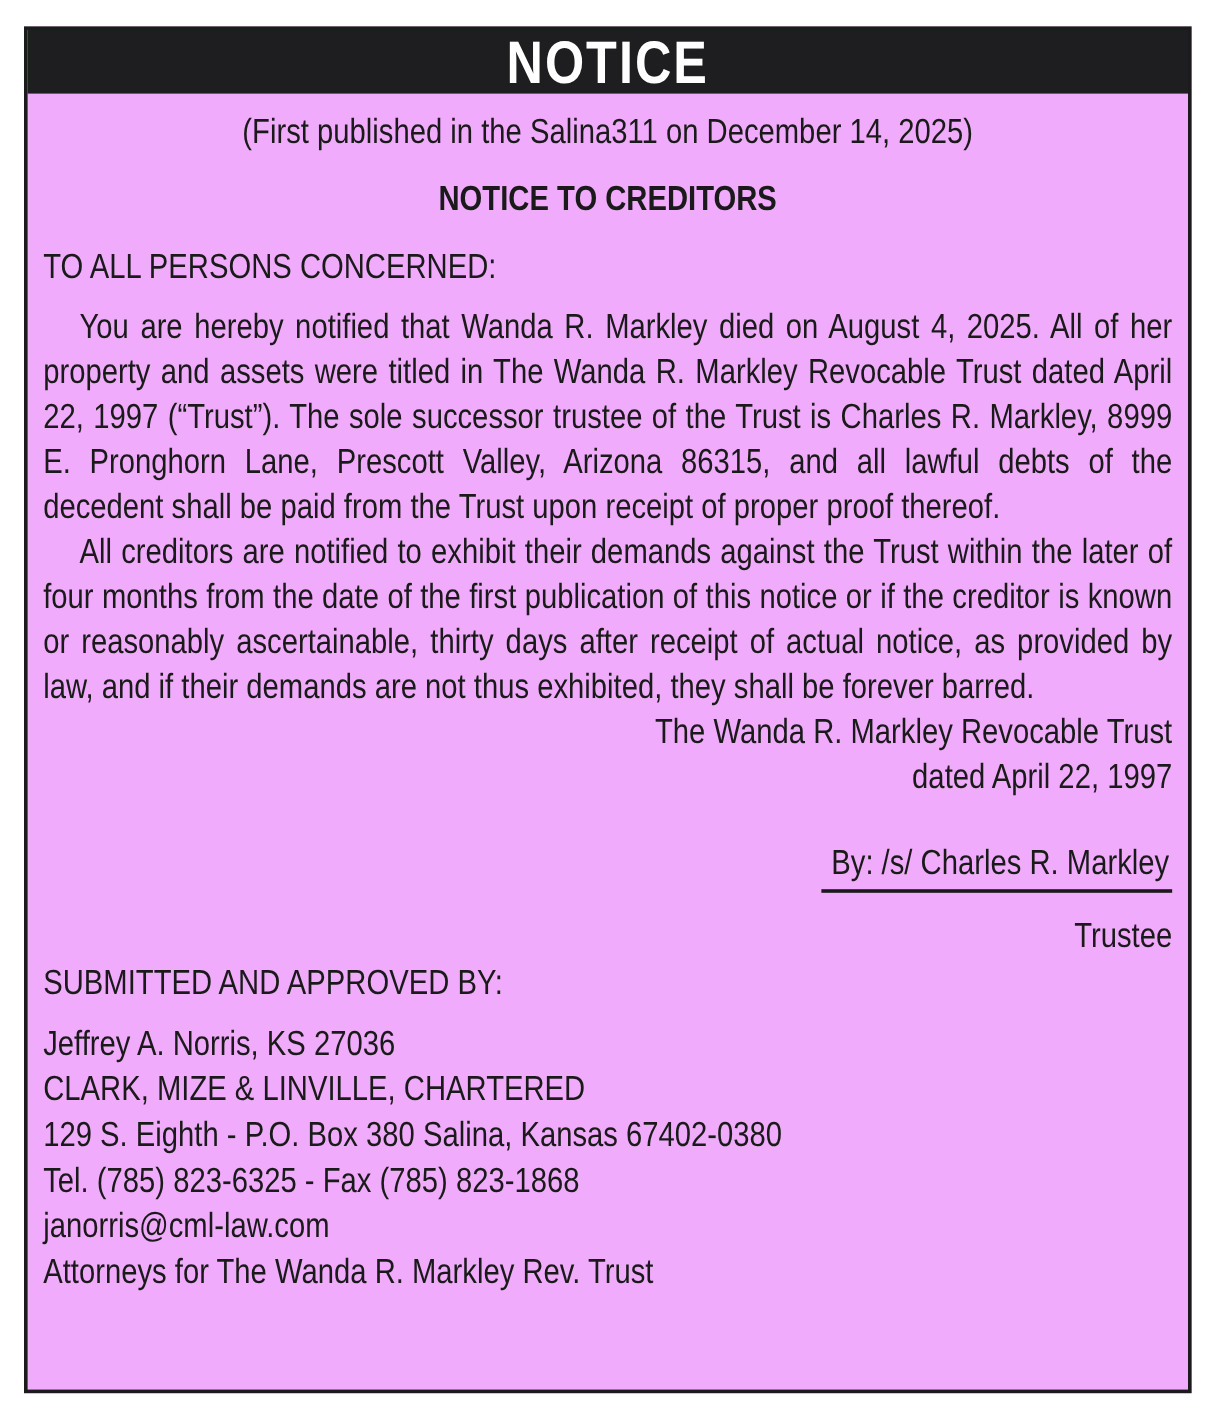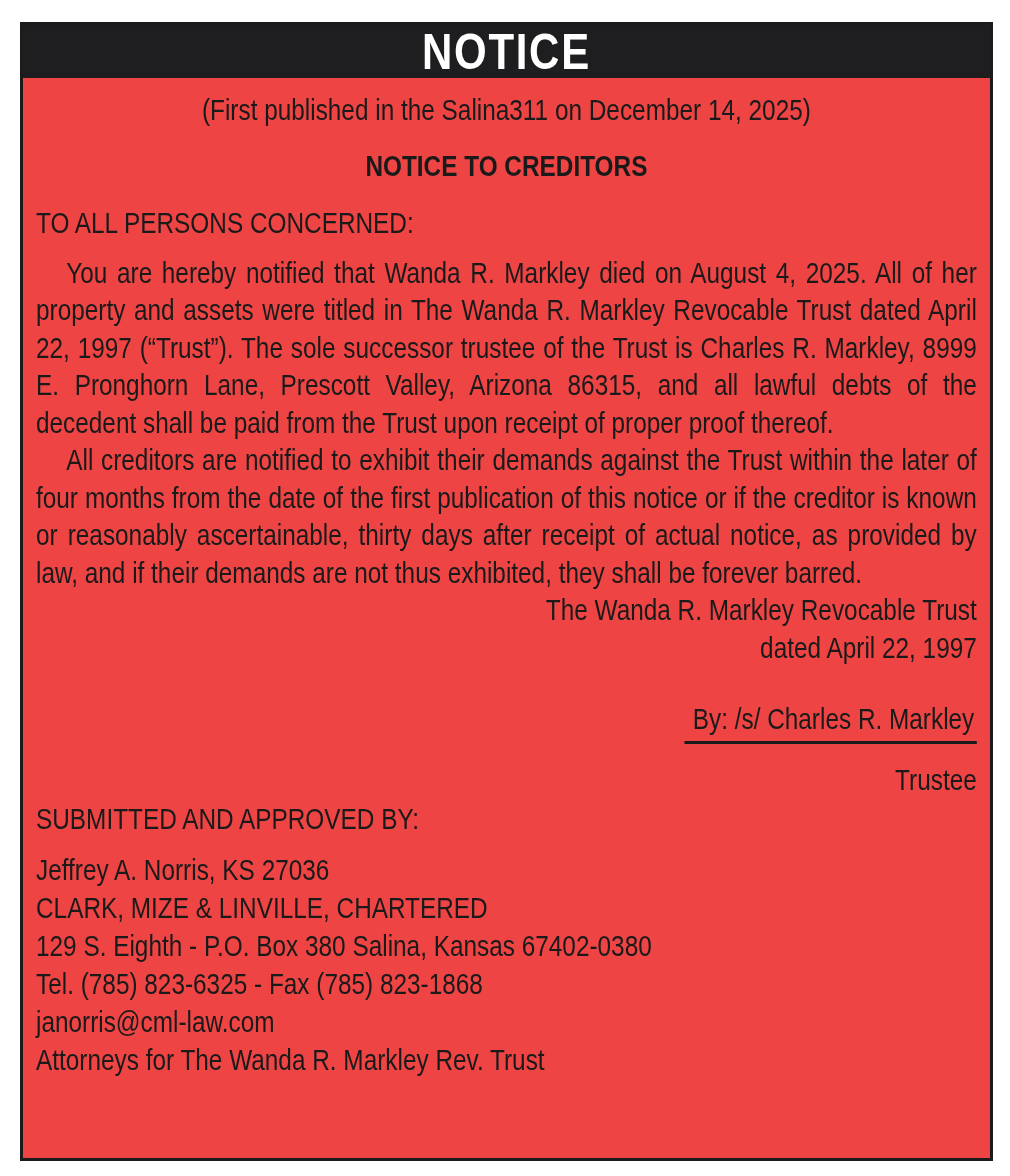--- a/index.html
+++ b/index.html
@@ -17,21 +17,21 @@
     overflow: hidden;
   }
   .notice-box {
     position: absolute;
     left: 20px;
     top: 22px;
     width: 973px;
     height: 1139px;
     box-sizing: border-box;
     border: 3px solid #1b1b1b;
-    background: #ef4444;
+    background: #f0abfc;
   }
   .banner {
     height: 53px;
     background: #1e1e20;
     display: flex;
     align-items: center;
     justify-content: center;
   }
   .banner-text {
     color: #ffffff;

